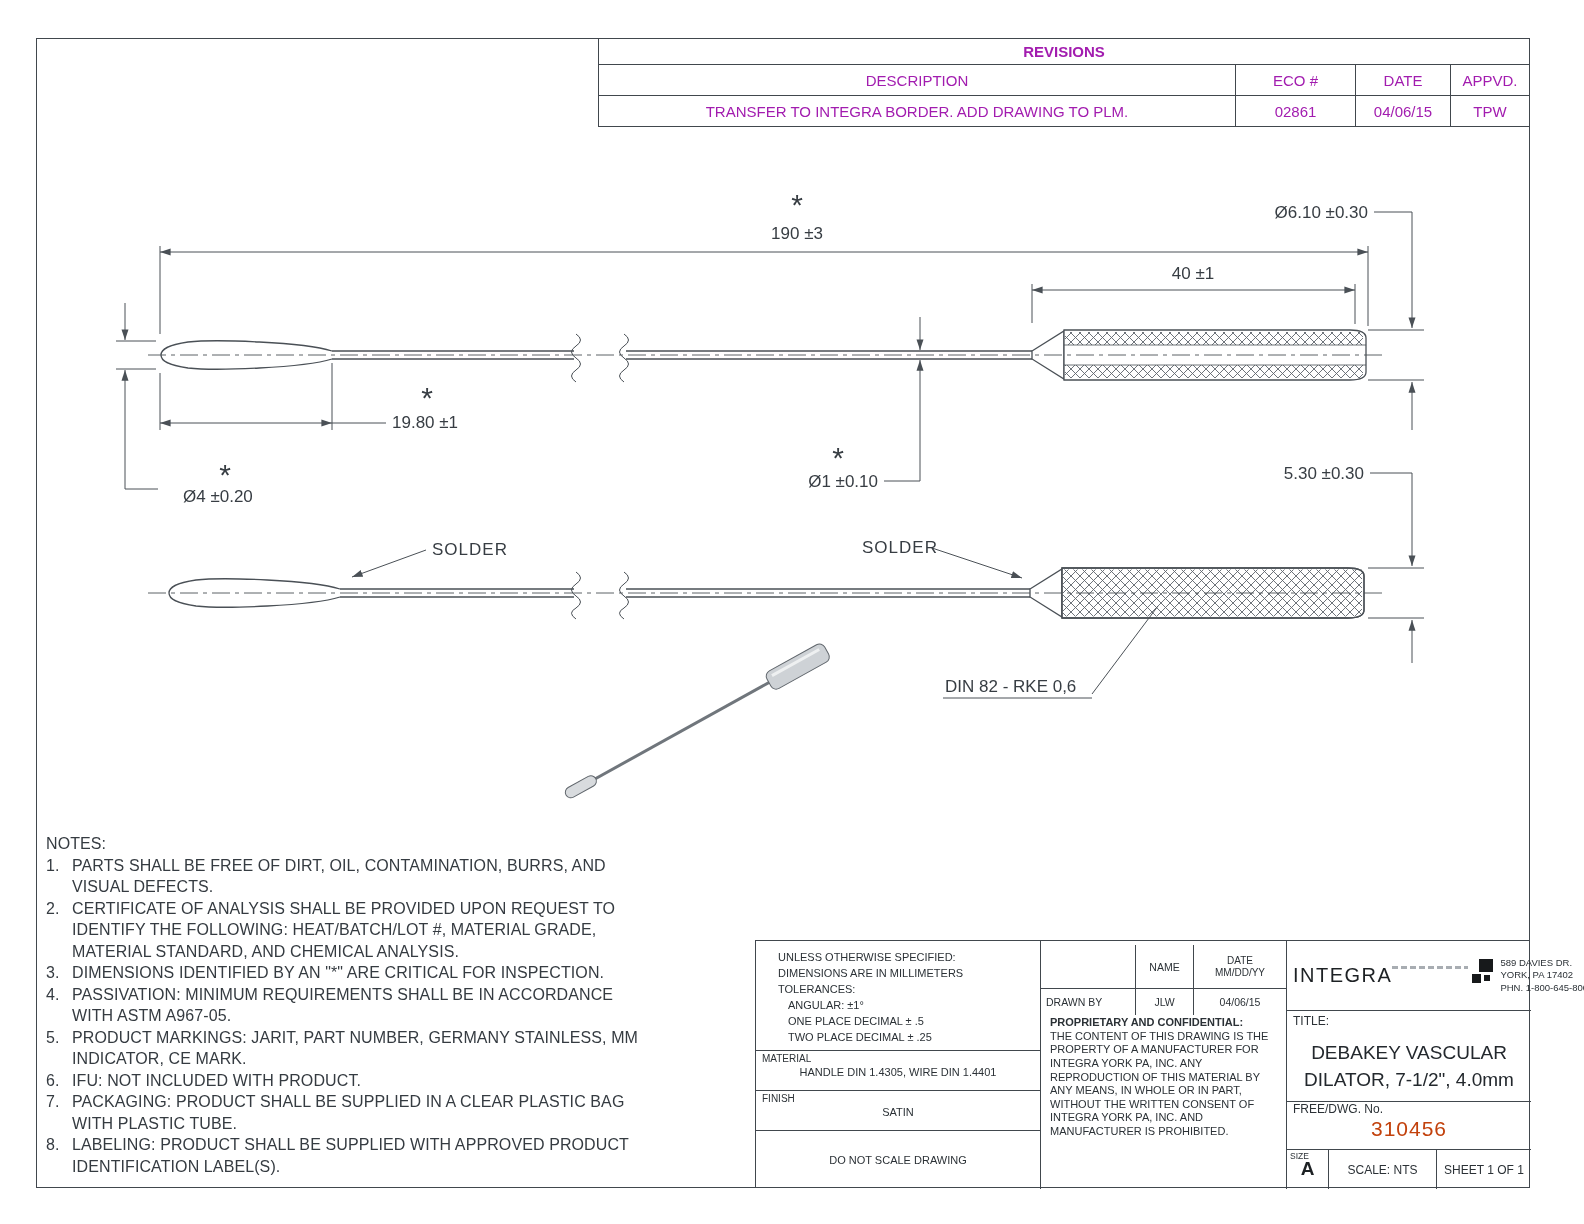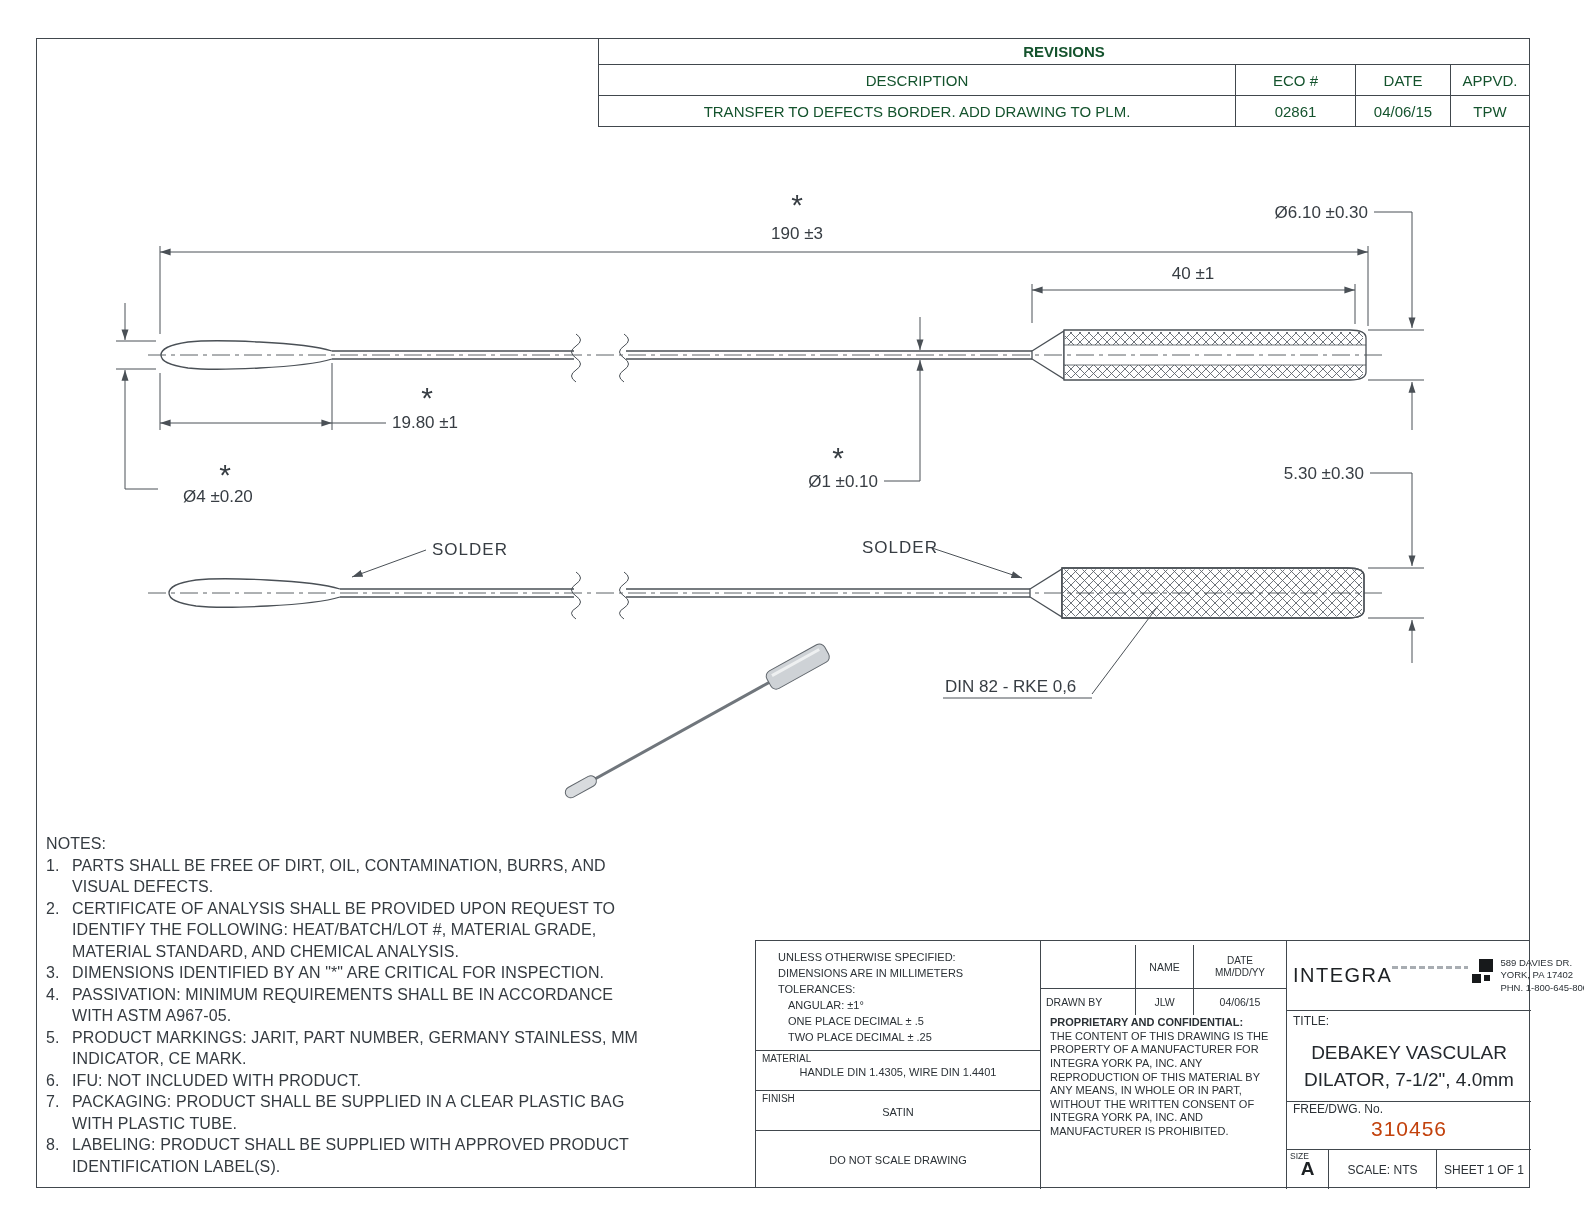--- a/index.html
+++ b/index.html
@@ -2,21 +2,21 @@
 <html><head>
 <meta charset="utf-8">
 <style>
   * { margin:0; padding:0; box-sizing:border-box; }
   html,body { width:1584px; height:1224px; background:#ffffff; }
   body { font-family:"Liberation Sans", sans-serif; color:#343a40; position:relative; }
 
   .frame { position:absolute; left:36px; top:38px; width:1494px; height:1150px; border:1.6px solid #41474d; }
 
   
-  .rev { position:absolute; left:598px; top:38px; width:932px; border:1.5px solid #41474d; background:#fff; font-size:15px; color:#14532d; }
+  .rev { position:absolute; left:598px; top:38px; width:932px; border:1.5px solid #41474d; background:#fff; font-size:15px; color:#a21caf; }
   .rev-title { height:26px; display:flex; align-items:center; justify-content:center; font-weight:700; border-bottom:1.3px solid #41474d; }
   .rev-grid { display:grid; grid-template-columns:1fr 120px 95px 78px; }
   .rev-head { border-bottom:1.3px solid #41474d; }
   .rc { height:30px; display:flex; align-items:center; justify-content:center; border-right:1.3px solid #41474d; padding:0 4px; }
   .rc.last { border-right:none; }
 
   
   .drawing { position:absolute; left:0; top:0; }
   .dtx { font-size:17px; fill:#373d43; }
   .ast { font-size:30px; fill:#373d43; }
@@ -170,21 +170,21 @@
 
 <div class="rev">
   <div class="rev-title">REVISIONS</div>
   <div class="rev-grid rev-head">
     <div class="rc">DESCRIPTION</div>
     <div class="rc">ECO #</div>
     <div class="rc">DATE</div>
     <div class="rc last">APPVD.</div>
   </div>
   <div class="rev-grid">
-    <div class="rc">TRANSFER TO DEFECTS BORDER. ADD DRAWING TO PLM.</div>
+    <div class="rc">TRANSFER TO INTEGRA BORDER. ADD DRAWING TO PLM.</div>
     <div class="rc">02861</div>
     <div class="rc">04/06/15</div>
     <div class="rc last">TPW</div>
   </div>
 </div>
 
 <div class="notes">
   <div>NOTES:</div>
   <div class="note">
       <span class="note-num">1.</span>

